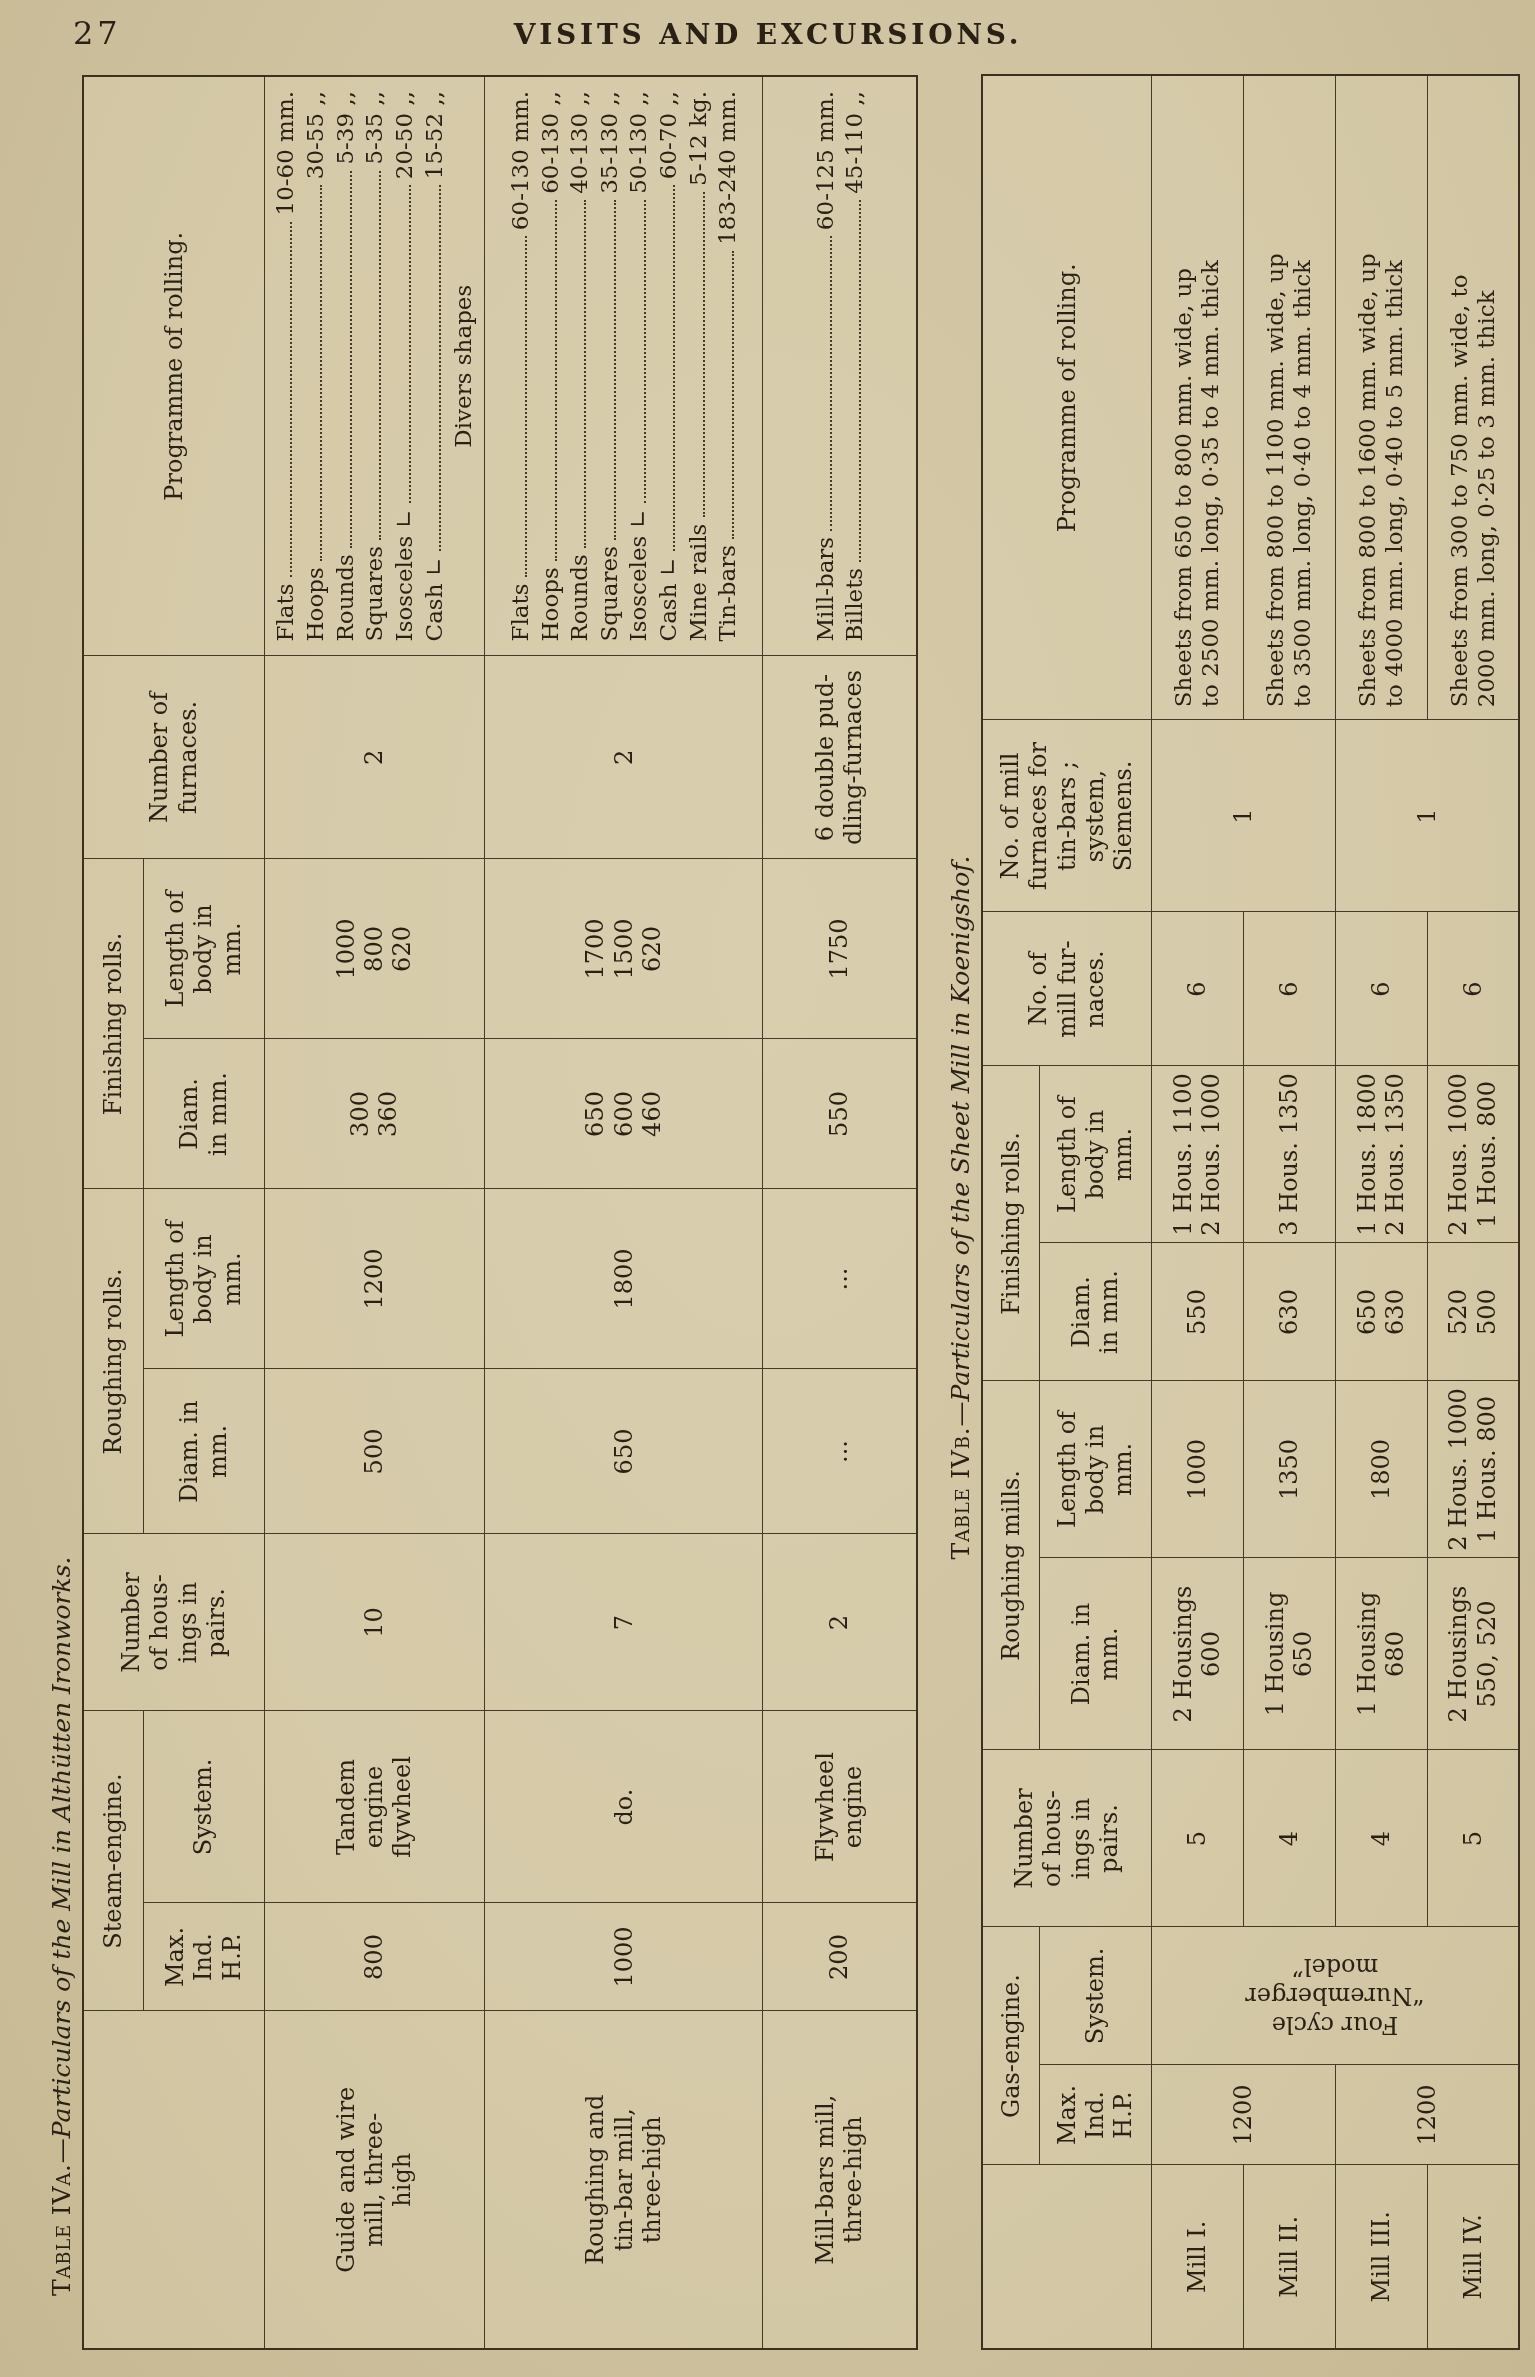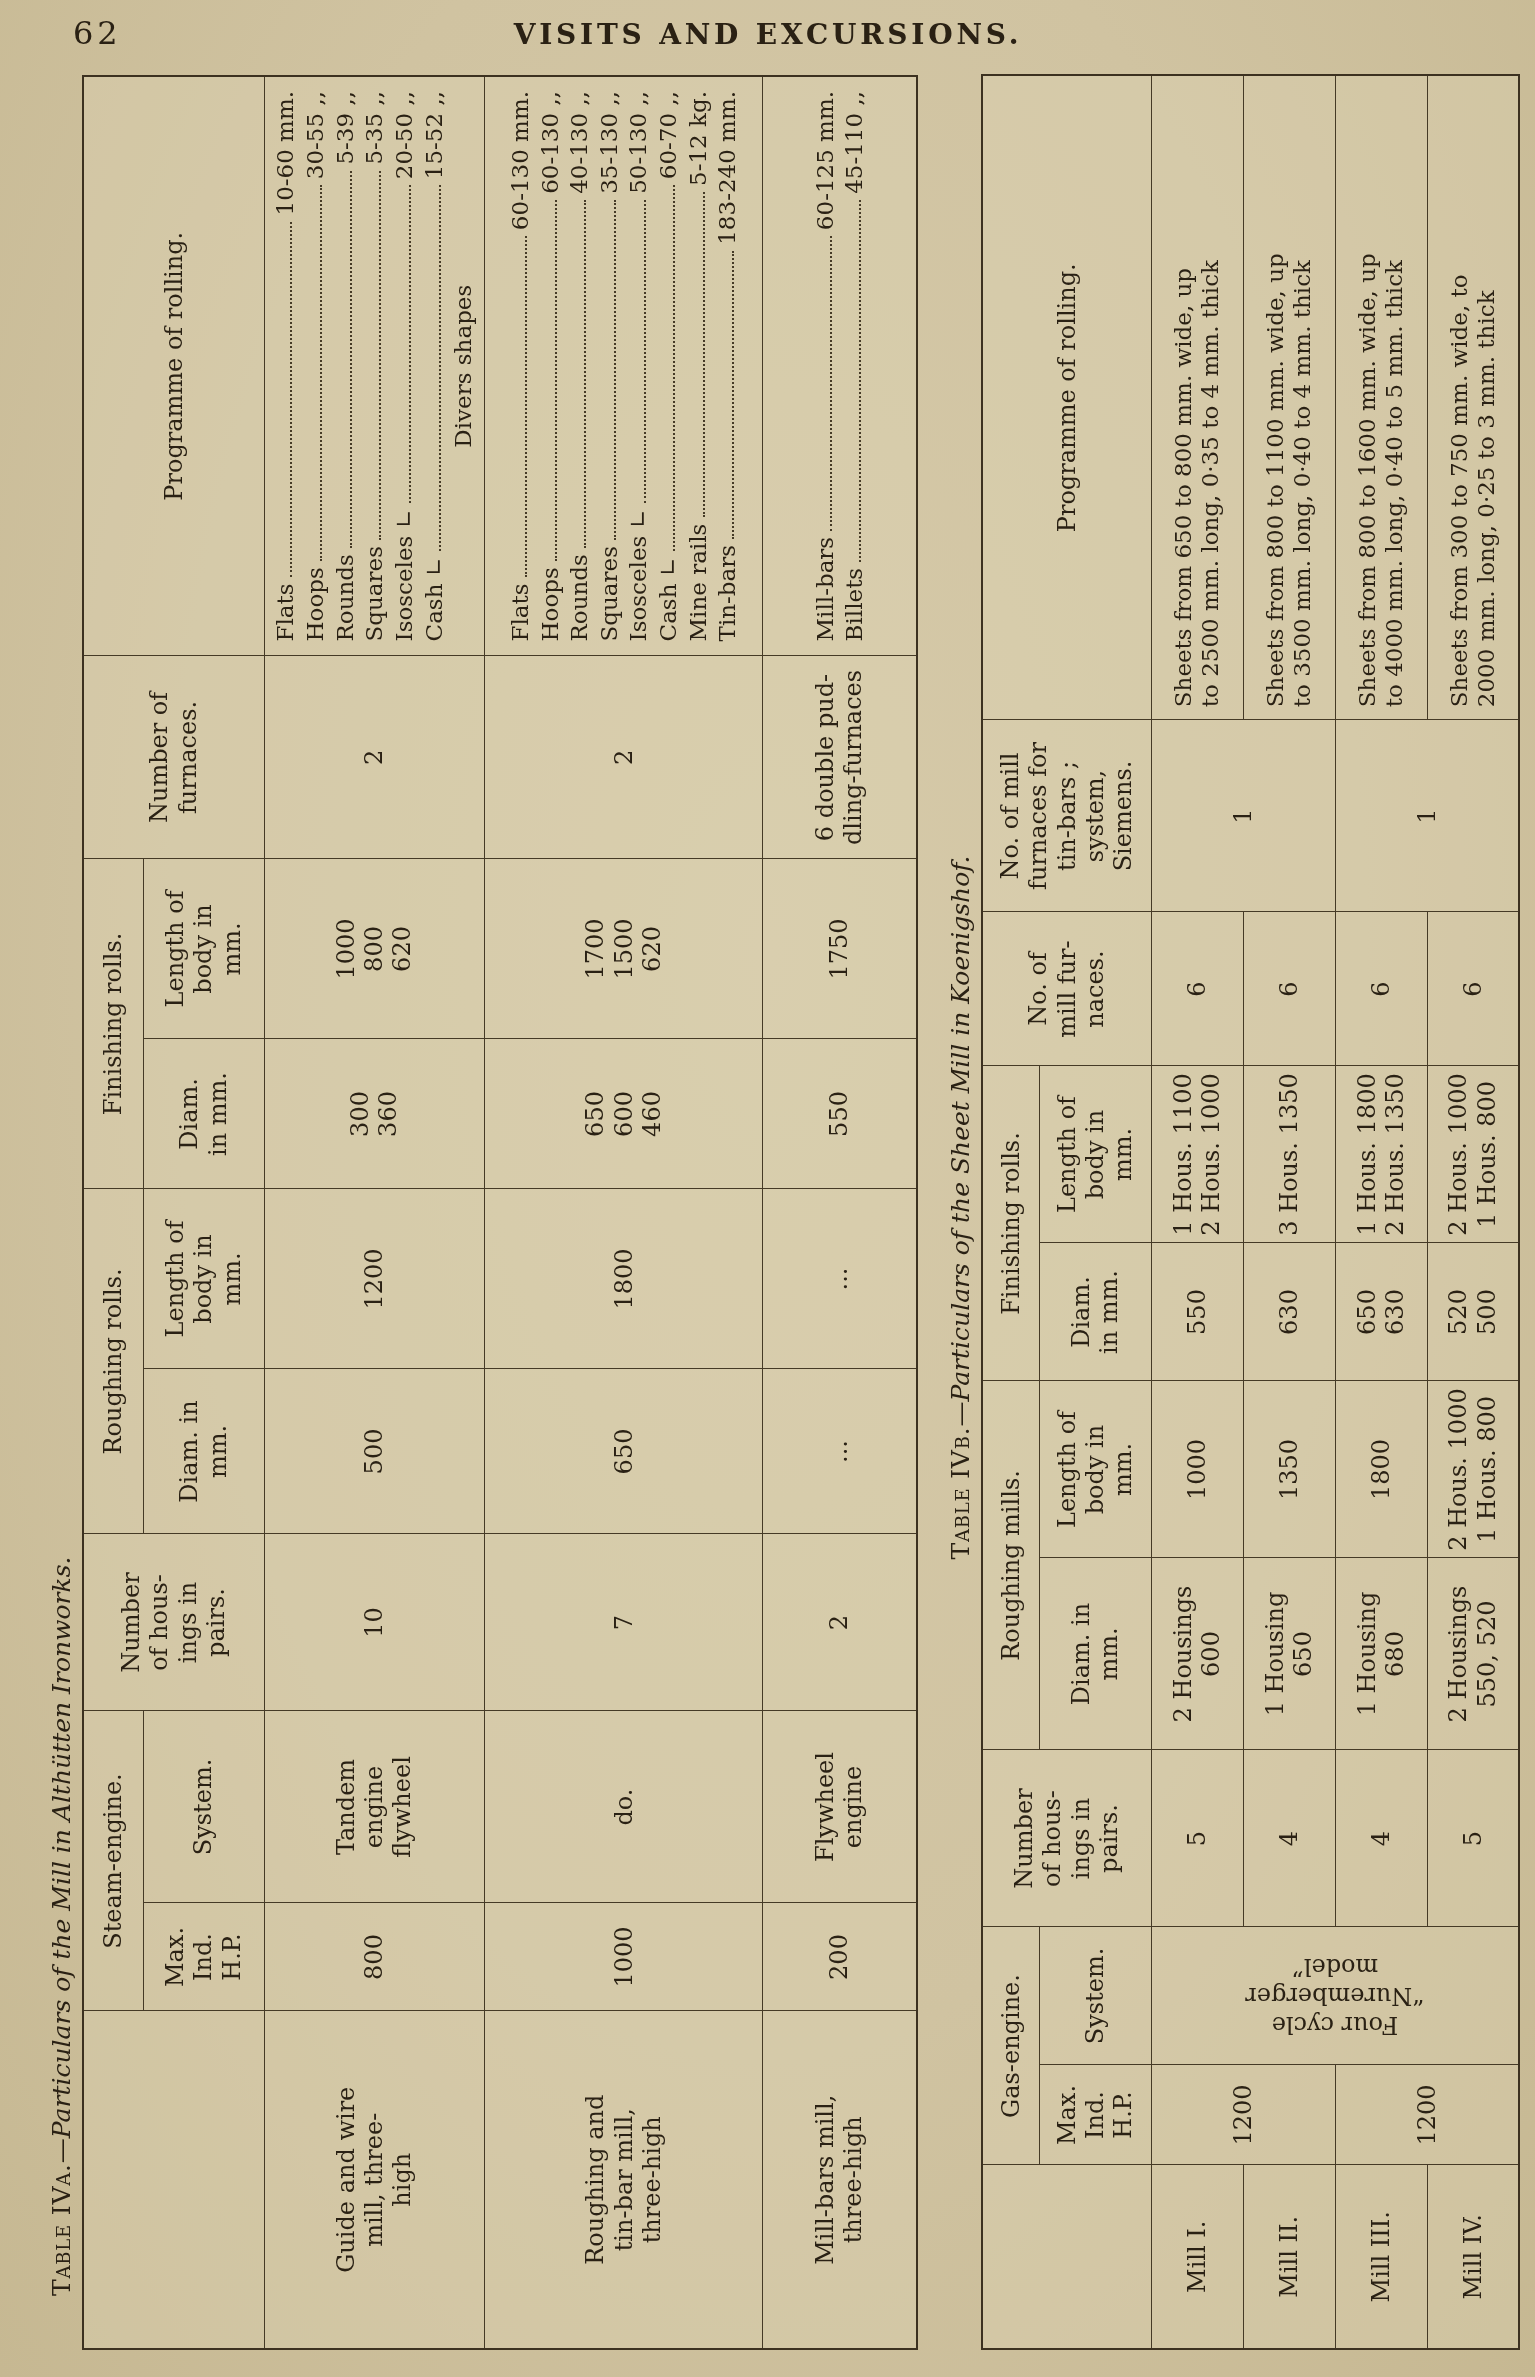--- a/index.html
+++ b/index.html
@@ -54,21 +54,21 @@
   td.progb { text-align:left; padding:4.6px 12.3px; white-space:pre-line; font-size:23px; }
 
   td.sys-cell { position:relative; }
   .sys-rot { position:absolute; left:50%; top:50%; width:338px;
              transform:translate(-50%,-50%) rotate(-90deg);
              text-align:center; white-space:pre-line; font-size:24px; line-height:1.2; }
 </style>
 </head>
 <body>
 
-<div class="page-number">62</div>
+<div class="page-number">27</div>
 <div class="running-head">VISITS AND EXCURSIONS.</div>
 
 <div class="rot-wrap wrap-a">
   <div class="rot rot-a">
     <div class="tbl-title title-a">
       <span class="sc">Table IVa.</span><span class="ti">—Particulars of the Mill in Althütten Ironworks.</span>
     </div>
     <table>
       <colgroup>
         <col style="width:338px">

